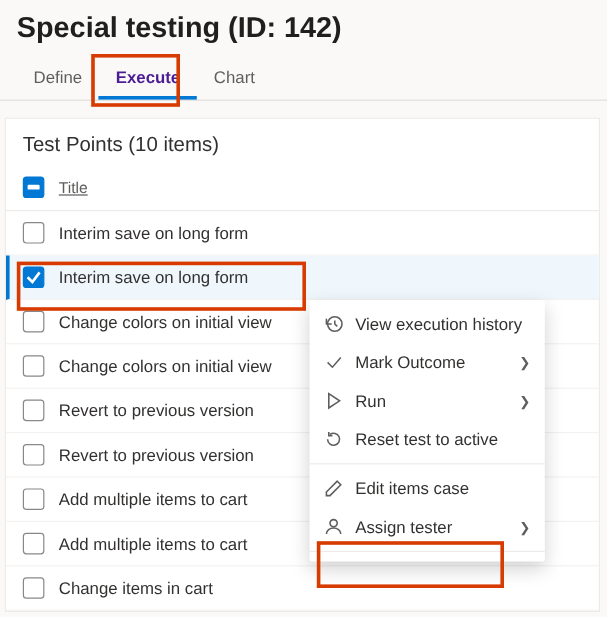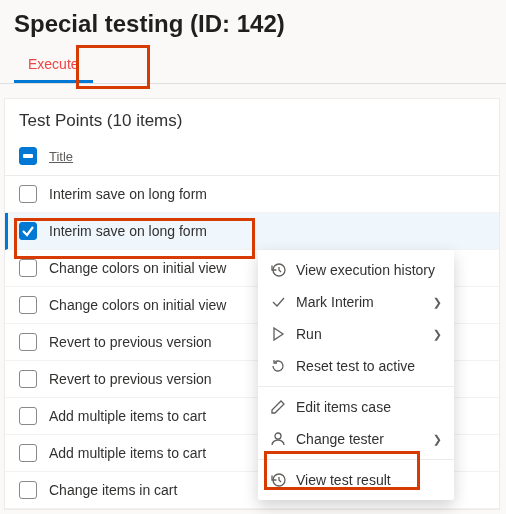--- a/index.html
+++ b/index.html
@@ -27,23 +27,23 @@
       border-bottom: 1px solid #e1dfdd;
     }
     .tab {
       padding: 10px 14px 8px;
       font-size: 14px;
       color: #605e5c;
       cursor: pointer;
       border-bottom: 3px solid transparent;
     }
     .tab.active {
-      color: #ef4444;
+      color: #4c1d95;
       border-bottom-color: #0078d4;
-      font-weight: 400;
+      font-weight: 700;
     }
     .highlight-box {
       position: absolute;
       border: 3px solid #d83b01;
       pointer-events: none;
       z-index: 50;
     }
     .hl-execute { top: 45px; left: 76px; width: 74px; height: 44px; }
     .hl-row { top: 218px; left: 14px; width: 241px; height: 41px; }
     .hl-result { top: 451px; left: 264px; width: 156px; height: 39px; }
@@ -142,21 +142,23 @@
     .divider { height: 1px; background: #edebe9; margin: 4px 0; }
   </style>
 </head>
 <body>
 
 <div class="header">
   <div class="page-title">Special testing (ID: 142)</div>
 </div>
 
 <div class="tabs">
+  <div class="tab">Define</div>
   <div class="tab active">Execute</div>
+  <div class="tab">Chart</div>
 </div>
 
 <div class="panel">
   <div class="panel-title">Test Points (10 items)</div>
   <div class="list-header">
     <span class="cb indeterminate"></span>
     <span>Title</span>
   </div>
 
   <div class="row">
@@ -211,21 +213,21 @@
         </svg>
     </span>
     <span class="menu-label">View execution history</span>
   </div>
   <div class="menu-item">
     <span class="menu-icon">
       <svg viewBox="0 0 16 16">
           <polyline points="3,8 7,12 14,4"></polyline>
         </svg>
     </span>
-    <span class="menu-label">Mark Interim</span>
+    <span class="menu-label">Mark Outcome</span>
     <span class="chevron">❯</span>
   </div>
   <div class="menu-item">
     <span class="menu-icon">
       <svg viewBox="0 0 16 16">
           <polygon points="4,2 13,8 4,14"></polygon>
         </svg>
     </span>
     <span class="menu-label">Run</span>
     <span class="chevron">❯</span>
@@ -248,31 +250,21 @@
     </span>
     <span class="menu-label">Edit items case</span>
   </div>
   <div class="menu-item">
     <span class="menu-icon">
       <svg viewBox="0 0 16 16">
           <circle cx="8" cy="5" r="3"></circle>
           <path d="M2 14c0-3 3-5 6-5s6 2 6 5"></path>
         </svg>
     </span>
-    <span class="menu-label">Change tester</span>
+    <span class="menu-label">Assign tester</span>
     <span class="chevron">❯</span>
   </div>
   <div class="divider"></div>
-  <div class="menu-item">
-    <span class="menu-icon">
-      <svg viewBox="0 0 16 16">
-          <circle cx="9" cy="8" r="6"></circle>
-          <polyline points="9,5 9,8 11,10"></polyline>
-          <polyline points="2,4 2,8 6,8" stroke-linecap="round"></polyline>
-        </svg>
-    </span>
-    <span class="menu-label">View test result</span>
-  </div>
 </div>
 
 <div class="highlight-box hl-execute"></div>
 <div class="highlight-box hl-row"></div>
 <div class="highlight-box hl-result"></div>
 
 </body></html>

